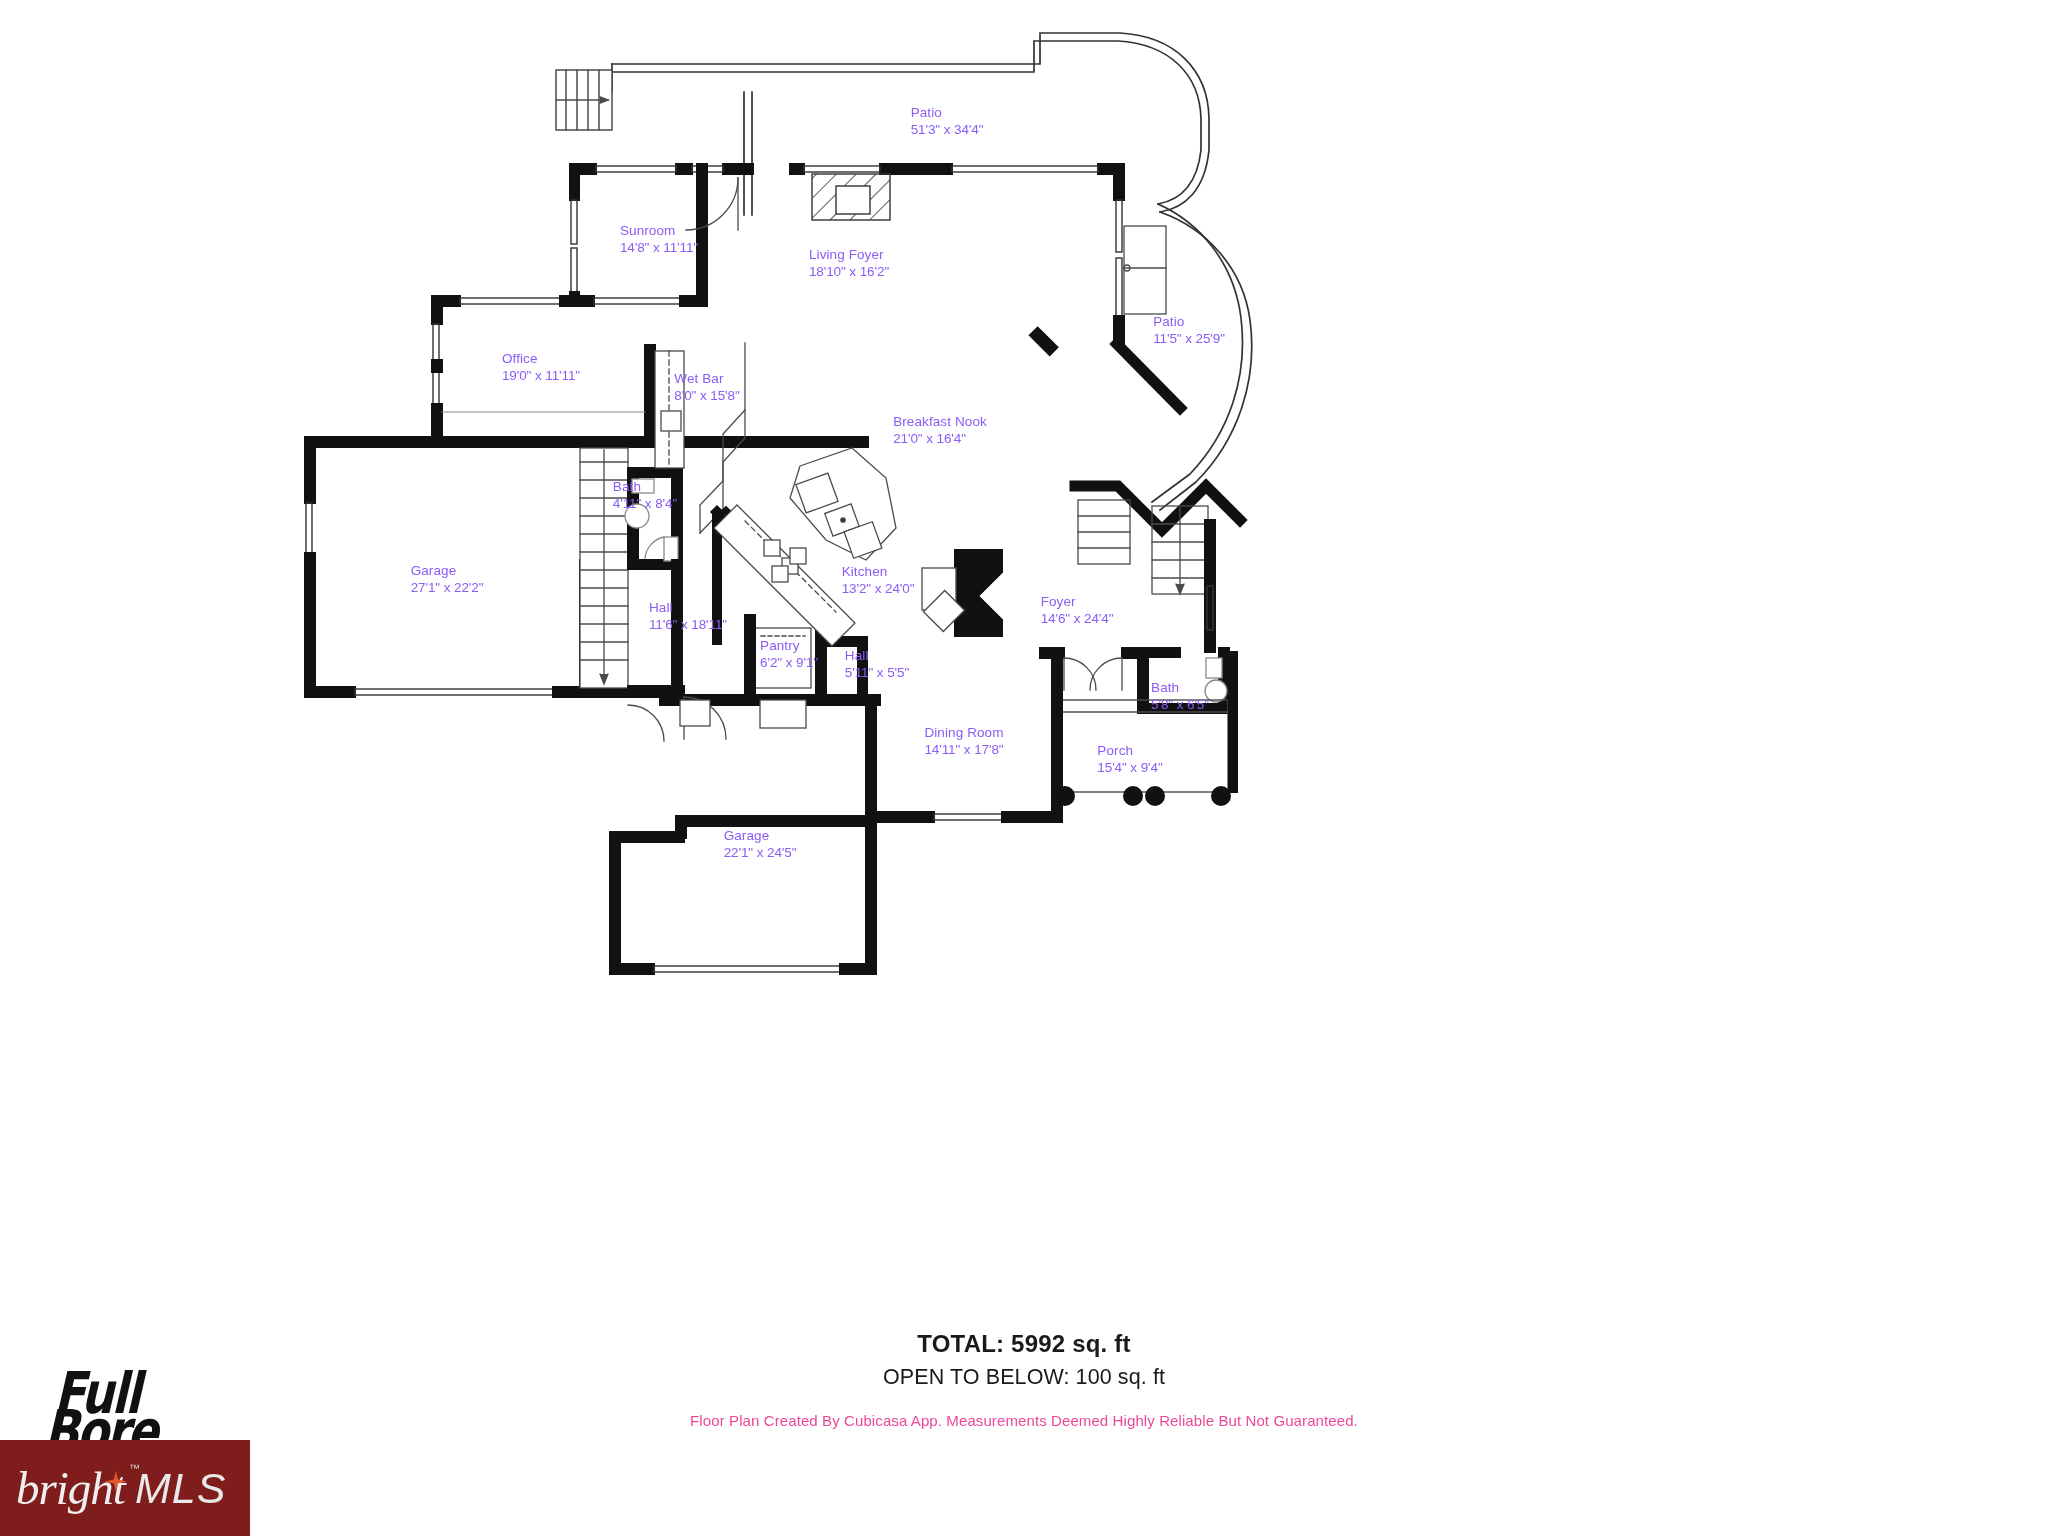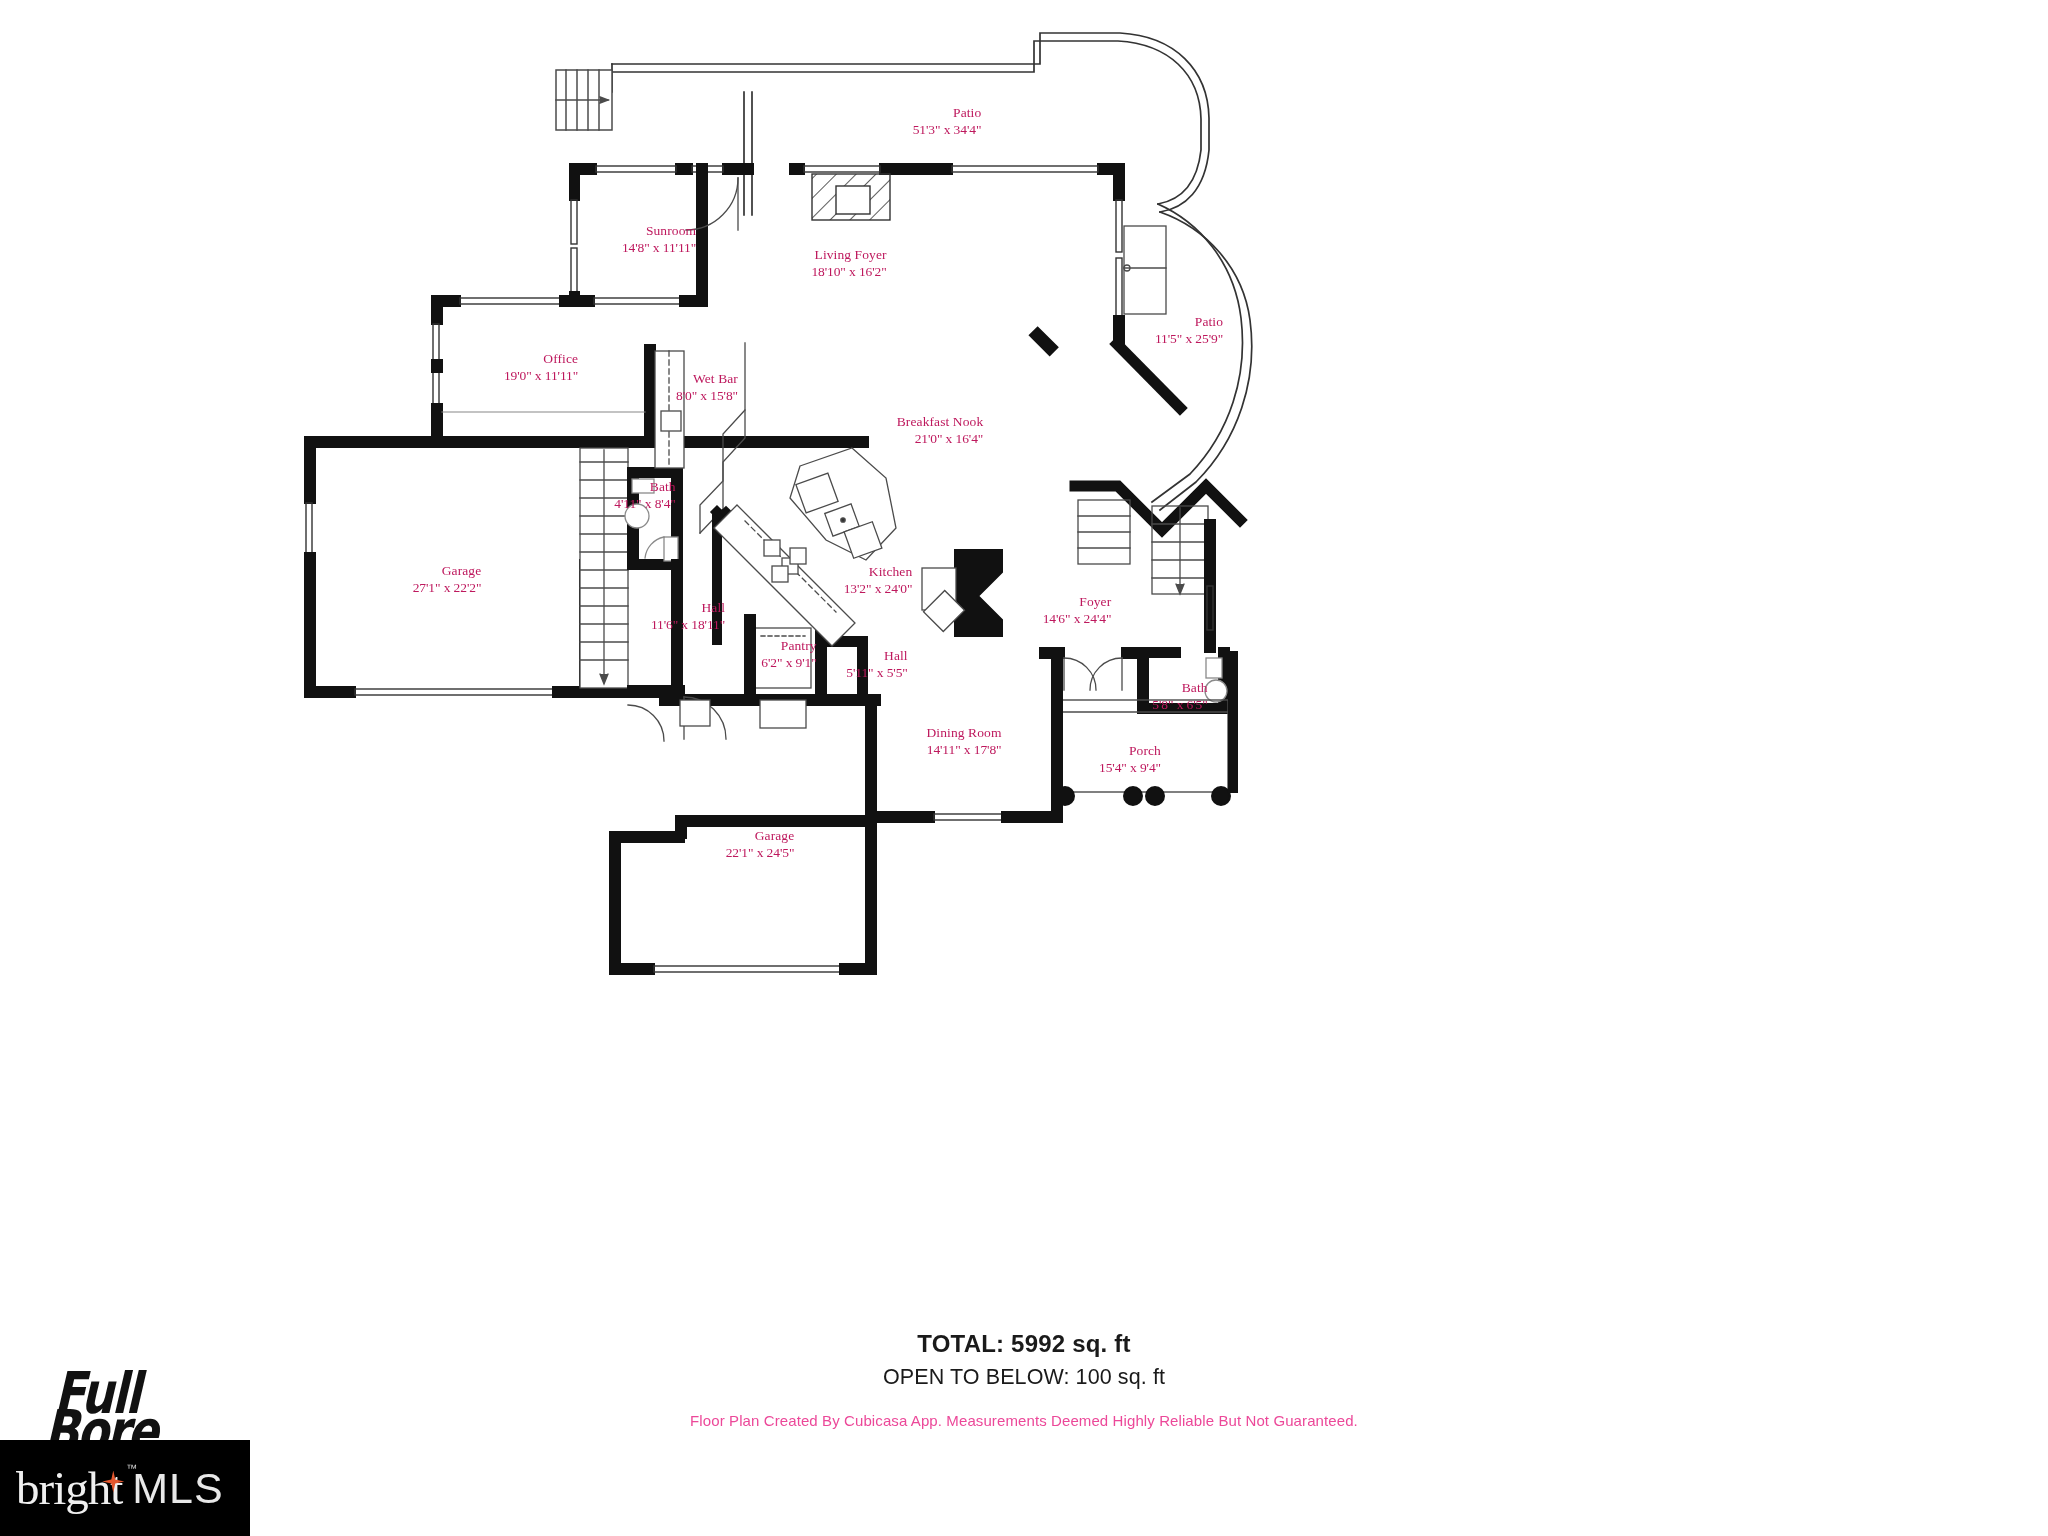--- a/index.html
+++ b/index.html
@@ -3,22 +3,22 @@
 <meta charset="utf-8">
 <title>Floor Plan</title>
 <style>
   html,body{margin:0;padding:0;background:#ffffff;}
   body{width:2048px;height:1536px;position:relative;overflow:hidden;
        font-family:"Liberation Sans", sans-serif;color:#1a1a1a;}
 
   #plan-wrap{position:absolute;left:0;top:0;width:2048px;height:1340px;}
   #plan-svg{position:absolute;left:0;top:0;}
 
-  .lbl{position:absolute;text-align:right;line-height:1.25;
-       font-family:Liberation Serif, serif;color:#be185d;
+  .lbl{position:absolute;text-align:left;line-height:1.25;
+       font-family:Liberation Sans, sans-serif;color:#8b5cf6;
        white-space:nowrap;transform:translate(-50%,-50%);pointer-events:none;}
   .lbl .nm{font-size:13.5px;letter-spacing:.1px;}
   .lbl .dm{font-size:13.5px;letter-spacing:-.1px;}
 
   
   #footer{position:absolute;left:0;top:1330px;width:2048px;text-align:center;}
   #footer .total{font-size:24px;font-weight:bold;letter-spacing:.2px;margin-bottom:5px;}
   #footer .ln{font-size:21.5px;letter-spacing:.1px;line-height:1.36;}
   #footer .disc{font-size:15px;margin-top:20px;letter-spacing:.1px;color:#ec4899;}
 
@@ -26,21 +26,21 @@
   #fullbore{position:absolute;left:36px;top:1370px;width:190px;height:100px;
             overflow:hidden;}
   #fullbore .fb{position:absolute;font-family:"DejaVu Sans", sans-serif;
                 font-weight:bold;font-size:46px;color:#111;
                 transform:skewX(-13deg) scaleY(1.25);letter-spacing:-2px;}
   #fullbore .fb1{left:22px;top:-4px;}
   #fullbore .fb2{left:12px;top:34px;}
   #tm{position:absolute;left:148px;top:1444px;font-size:9px;color:#111;}
 
   #bright{position:absolute;left:0px;top:1440px;width:250px;height:96px;
-          background:#000000;display:flex;align-items:center;}
+          background:#7f1d1d;display:flex;align-items:center;font-style:italic;}
   #bright .bw{position:relative;margin-left:16px;font-family:"Liberation Serif", serif;
               font-size:47px;color:#efefef;letter-spacing:-1px;line-height:1;}
   #bright .mls{margin-left:10px;font-family:"Liberation Sans", sans-serif;
                font-size:43px;color:#e8e8e8;letter-spacing:1px;}
   #bright .star{position:absolute;right:-2px;top:6px;width:22px;height:22px;
                 background:#e4572e;
                 clip-path:polygon(50% 0%,59% 41%,100% 50%,59% 59%,50% 100%,41% 59%,0% 50%,41% 41%);}
   #bright .tmk{position:absolute;right:-14px;top:-2px;font-size:11px;color:#ddd;
                font-family:"Liberation Sans", sans-serif;}
 </style>

